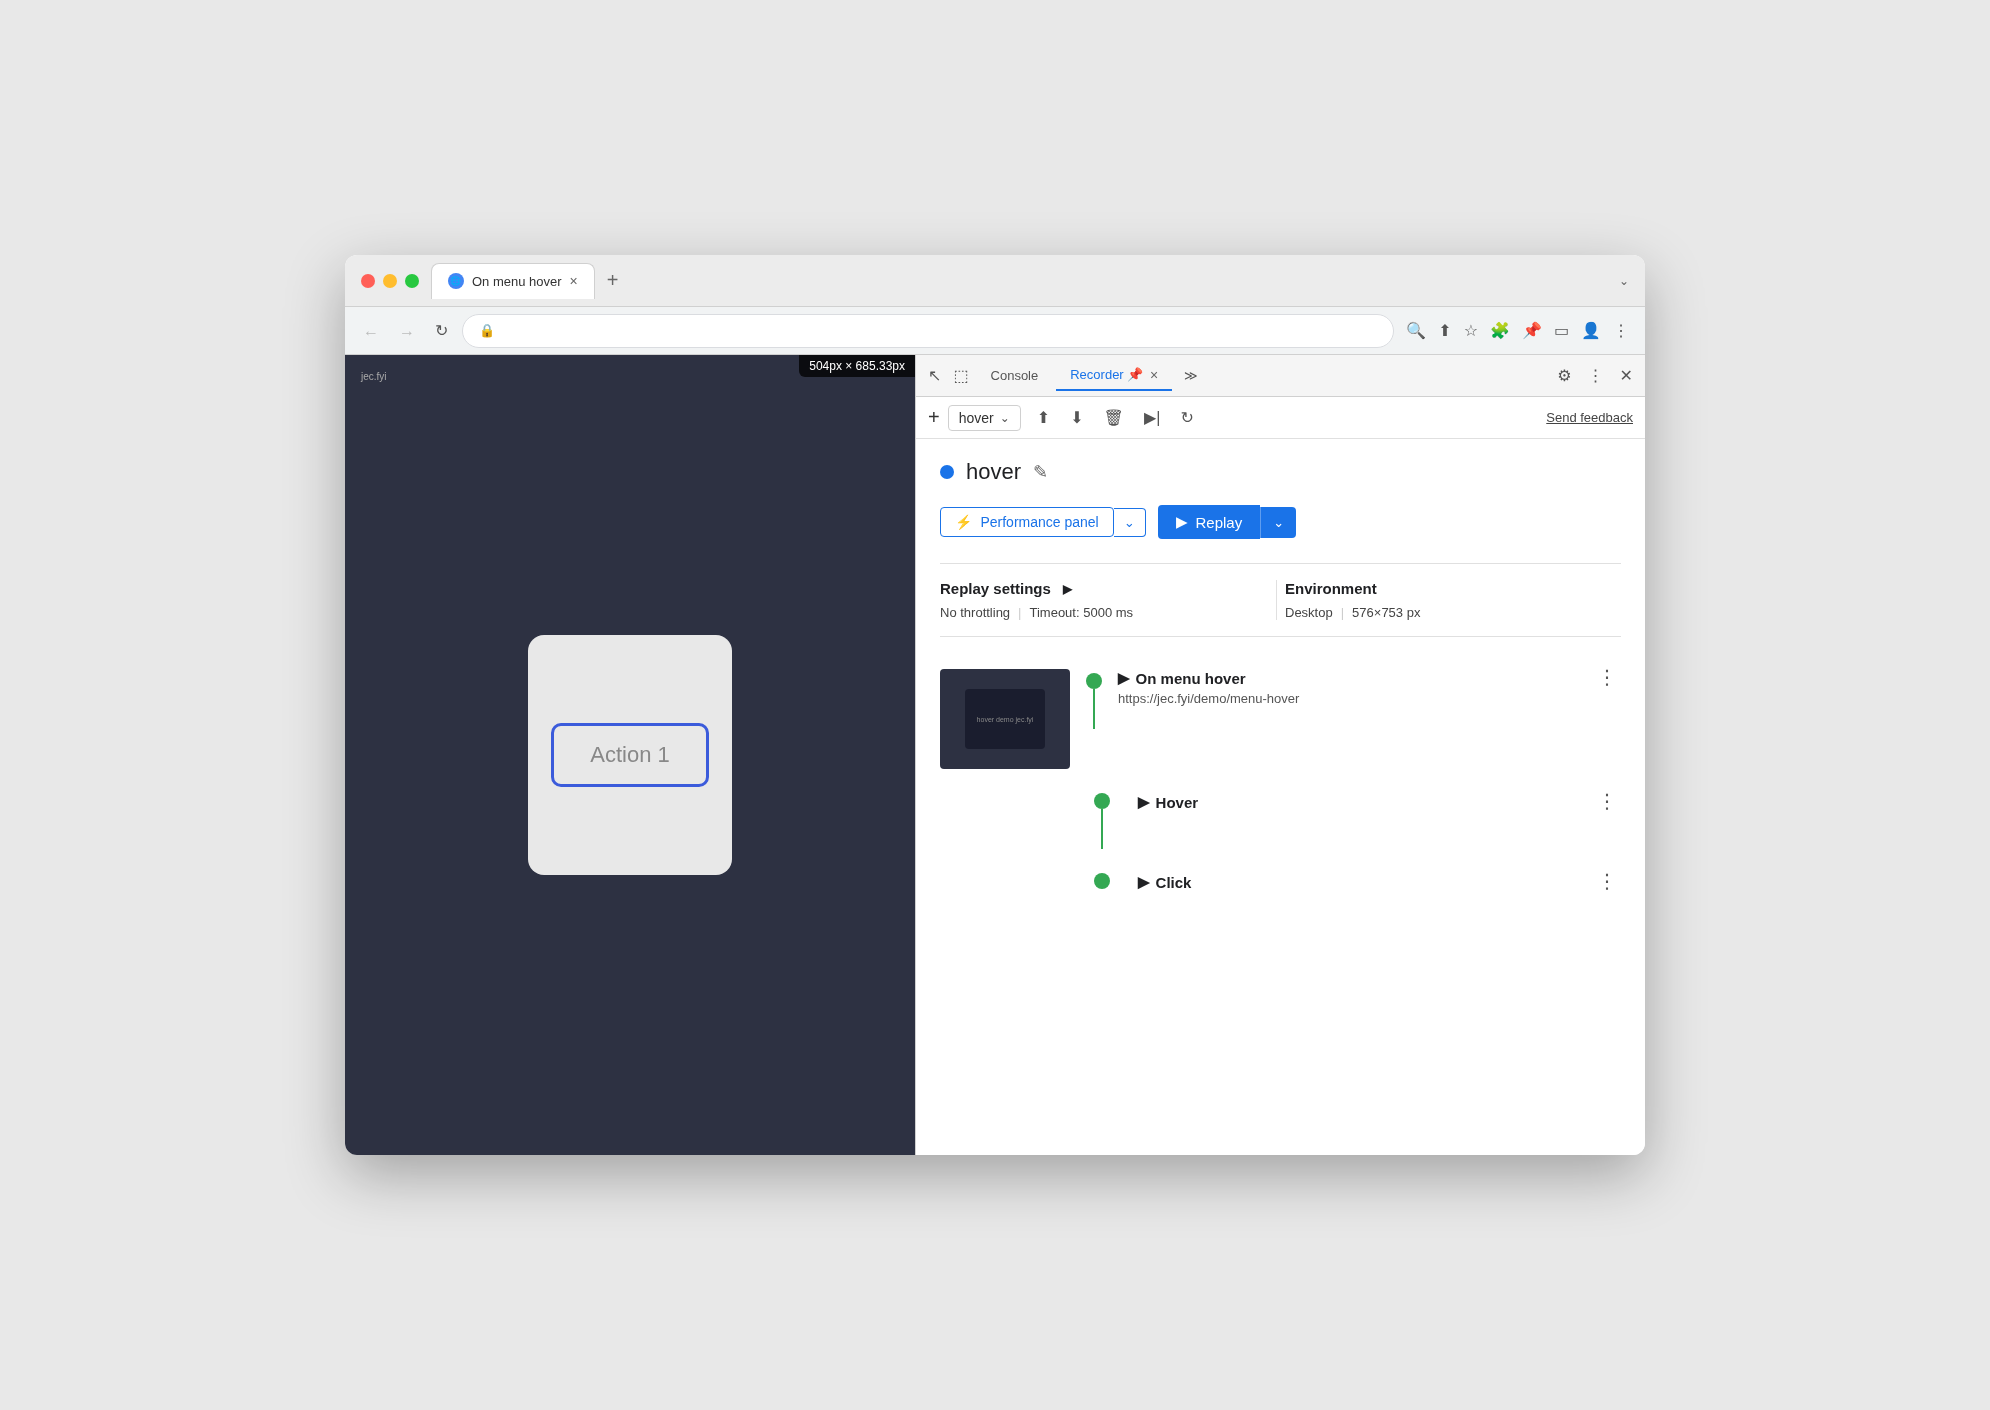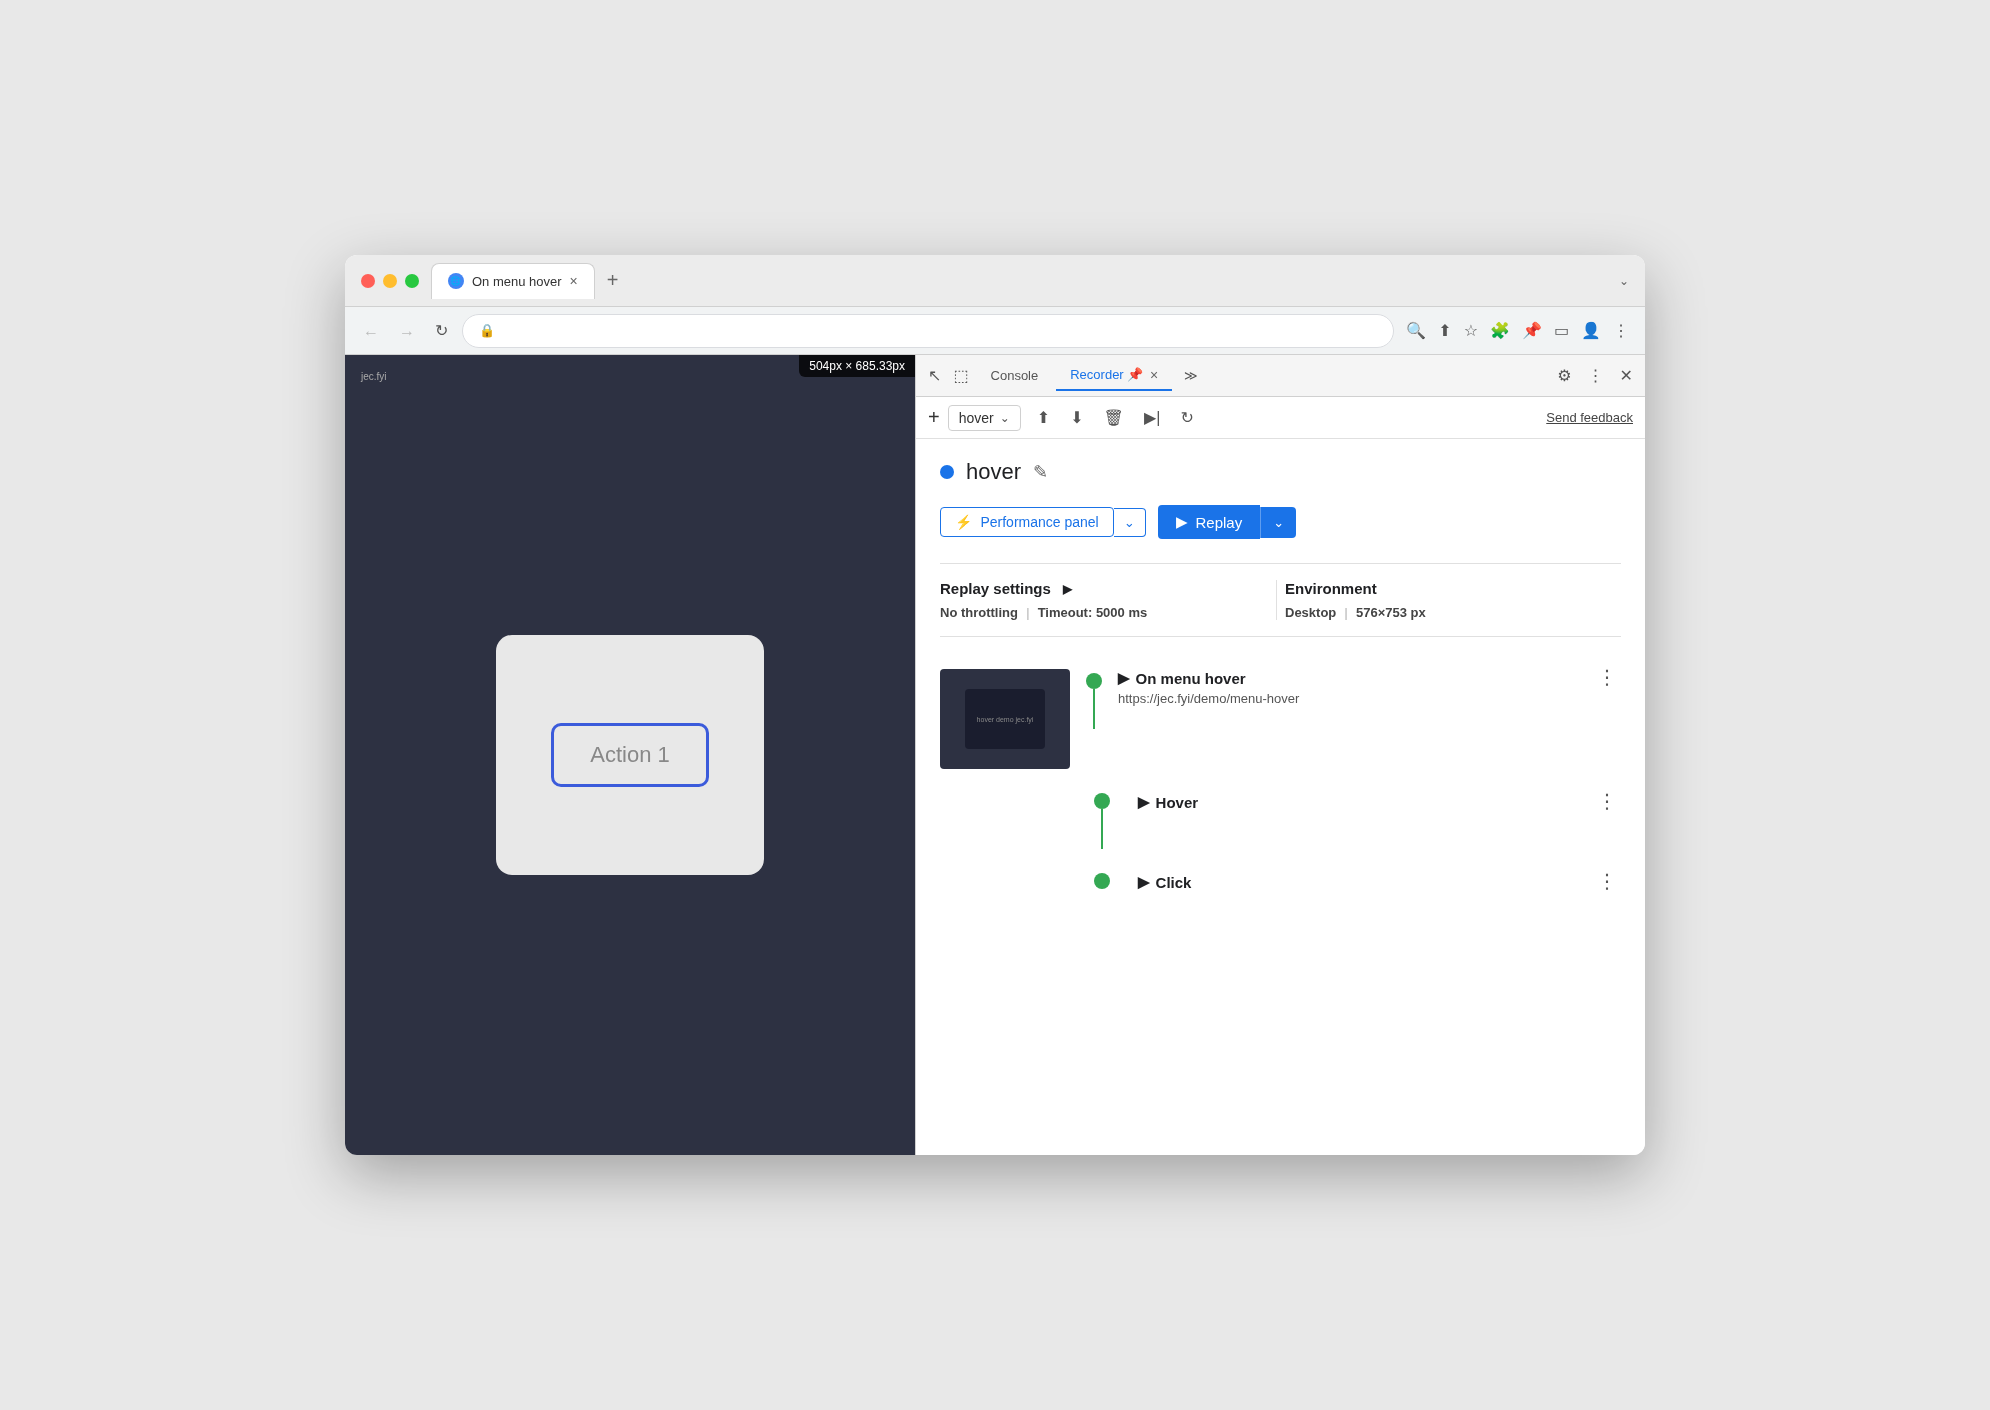--- a/index.html
+++ b/index.html
@@ -171,21 +171,21 @@
       right: 0;
       background: rgba(0,0,0,0.75);
       color: white;
       font-size: 12px;
       padding: 4px 10px;
       border-radius: 0 0 0 6px;
     }
     .card {
       background: #e8e8e8;
       border-radius: 16px;
-      width: 268px;
+      width: 204px;
       height: 240px;
       display: flex;
       align-items: center;
       justify-content: center;
     }
     .action-button {
       border: 3px solid #3b5bdb;
       border-radius: 10px;
       padding: 16px 36px;
       background: transparent;
@@ -421,21 +421,20 @@
       gap: 12px;
       cursor: pointer;
     }
     .settings-chevron { font-size: 12px; }
     .settings-detail {
       font-size: 13px;
       color: #444;
       display: flex;
       align-items: center;
       gap: 0;
-      font-weight: bold;
     }
     .settings-divider {
       margin: 0 8px;
       color: #ccc;
     }
     
     .steps-list {
       display: flex;
       flex-direction: column;
       gap: 0;

